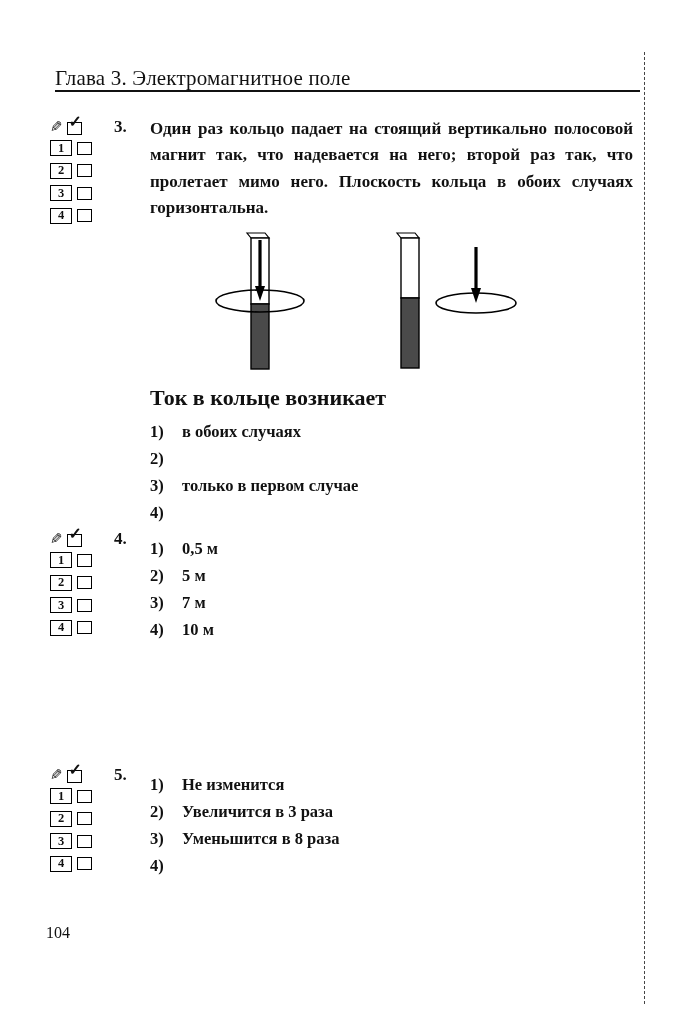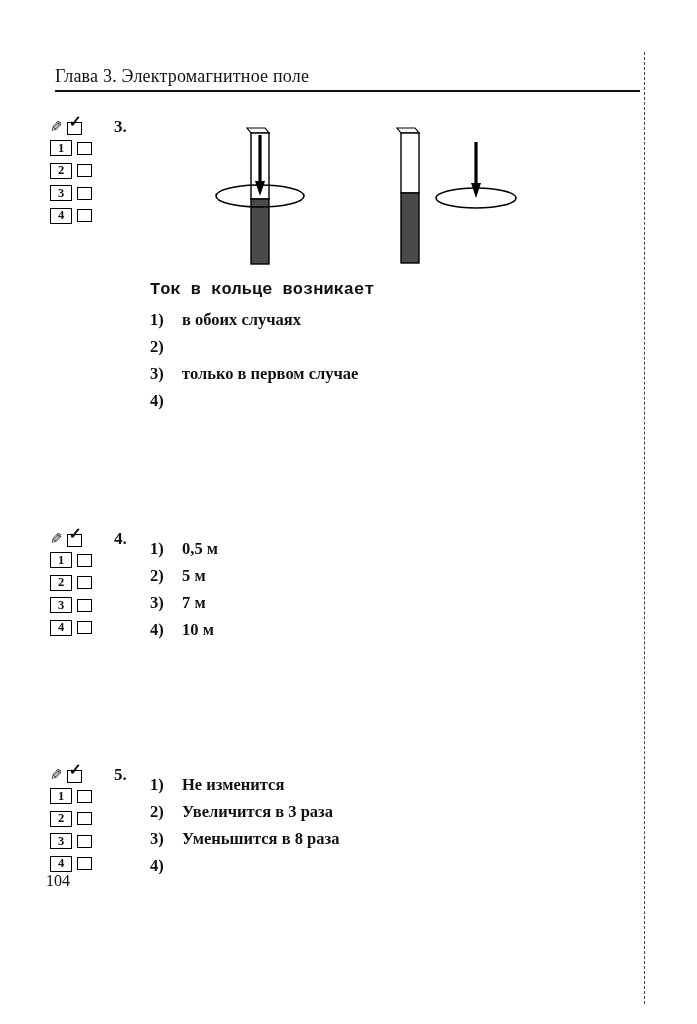--- a/index.html
+++ b/index.html
@@ -11,40 +11,40 @@
     margin: 0 auto;
     background: #ffffff;
     font-family: "Liberation Serif", "DejaVu Serif", serif;
     color: #111;
     overflow: hidden;
   }
   
   .chapter-header {
     position: absolute;
     left: 55px; top: 66px;
-    font-size: 18px;
+    font-size: 21px;
     letter-spacing: .2px;
   }
   .header-rule {
     position: absolute;
     left: 55px; top: 90px;
     width: 585px; height: 2px;
     background: #111;
   }
   
   .cut-line {
     position: absolute;
     left: 644px; top: 52px;
     height: 952px; width: 0;
     border-left: 1.5px dashed #444;
   }
   
   .page-number {
     position: absolute;
-    left: 46px; top: 872px;
+    left: 46px; top: 924px;
     font-size: 16px;
     font-family: Liberation Serif, serif;
   }
   
   .question { position: absolute; left: 0; width: 100%; }
   .q-sec3 { top: 116px; }
   .q-sec4 { top: 528px; }
   .q-sec5 { top: 764px; }
   .q-num {
     position: absolute;
@@ -55,23 +55,22 @@
   .q-text {
     font-weight: 700;
     font-size: 17px;
     line-height: 1.55;
     text-align: justify;
   }
   .q-text i { font-style: italic; }
   .q-text sup { font-size: 11px; }
   .q-prompt {
     font-weight: 700;
-    font-size: 17px;
+    font-size: 22px;
     margin-top: 0;
-    font-family: Liberation Mono, monospace;
   }
   .options { list-style: none; margin-top: 12px; }
   .option {
     display: flex;
     font-weight: 700;
     font-size: 16.5px;
     line-height: 18px;
     margin-bottom: 9px;
   }
   .opt-label { width: 32px; flex: 0 0 32px; }
@@ -141,20 +140,21 @@
         <span class="chk"></span>
       </div>
       <div class="ap-row">
         <span class="num-box">4</span>
         <span class="chk"></span>
       </div>
     </div>
 
     <span class="q-num">3.</span>
     <div class="q-body">
+      <p class="q-text">Один раз кольцо падает на стоящий вертикально полосовой магнит так, что надевается на него; второй раз так, что пролетает мимо него. Плоскость кольца в обоих случаях горизонтальна.</p>
 
       <svg class="illustration" width="312" height="150" viewBox="0 0 312 150">
 
         <g>
           <polygon points="37,7 55,7 51,2 33,2" fill="#ffffff" stroke="#000" stroke-width="1.2"></polygon>
           <rect x="37" y="7" width="18" height="66" fill="#ffffff" stroke="#000" stroke-width="1.4"></rect>
           <rect x="37" y="73" width="18" height="65" fill="#4a4a4a" stroke="#000" stroke-width="1.4"></rect>
           <ellipse cx="46" cy="70" rx="44" ry="11" fill="none" stroke="#000" stroke-width="1.6"></ellipse>
           <line x1="46" y1="9" x2="46" y2="56" stroke="#000" stroke-width="3.2"></line>
           <polygon points="46,70 41,55 51,55" fill="#000"></polygon>

